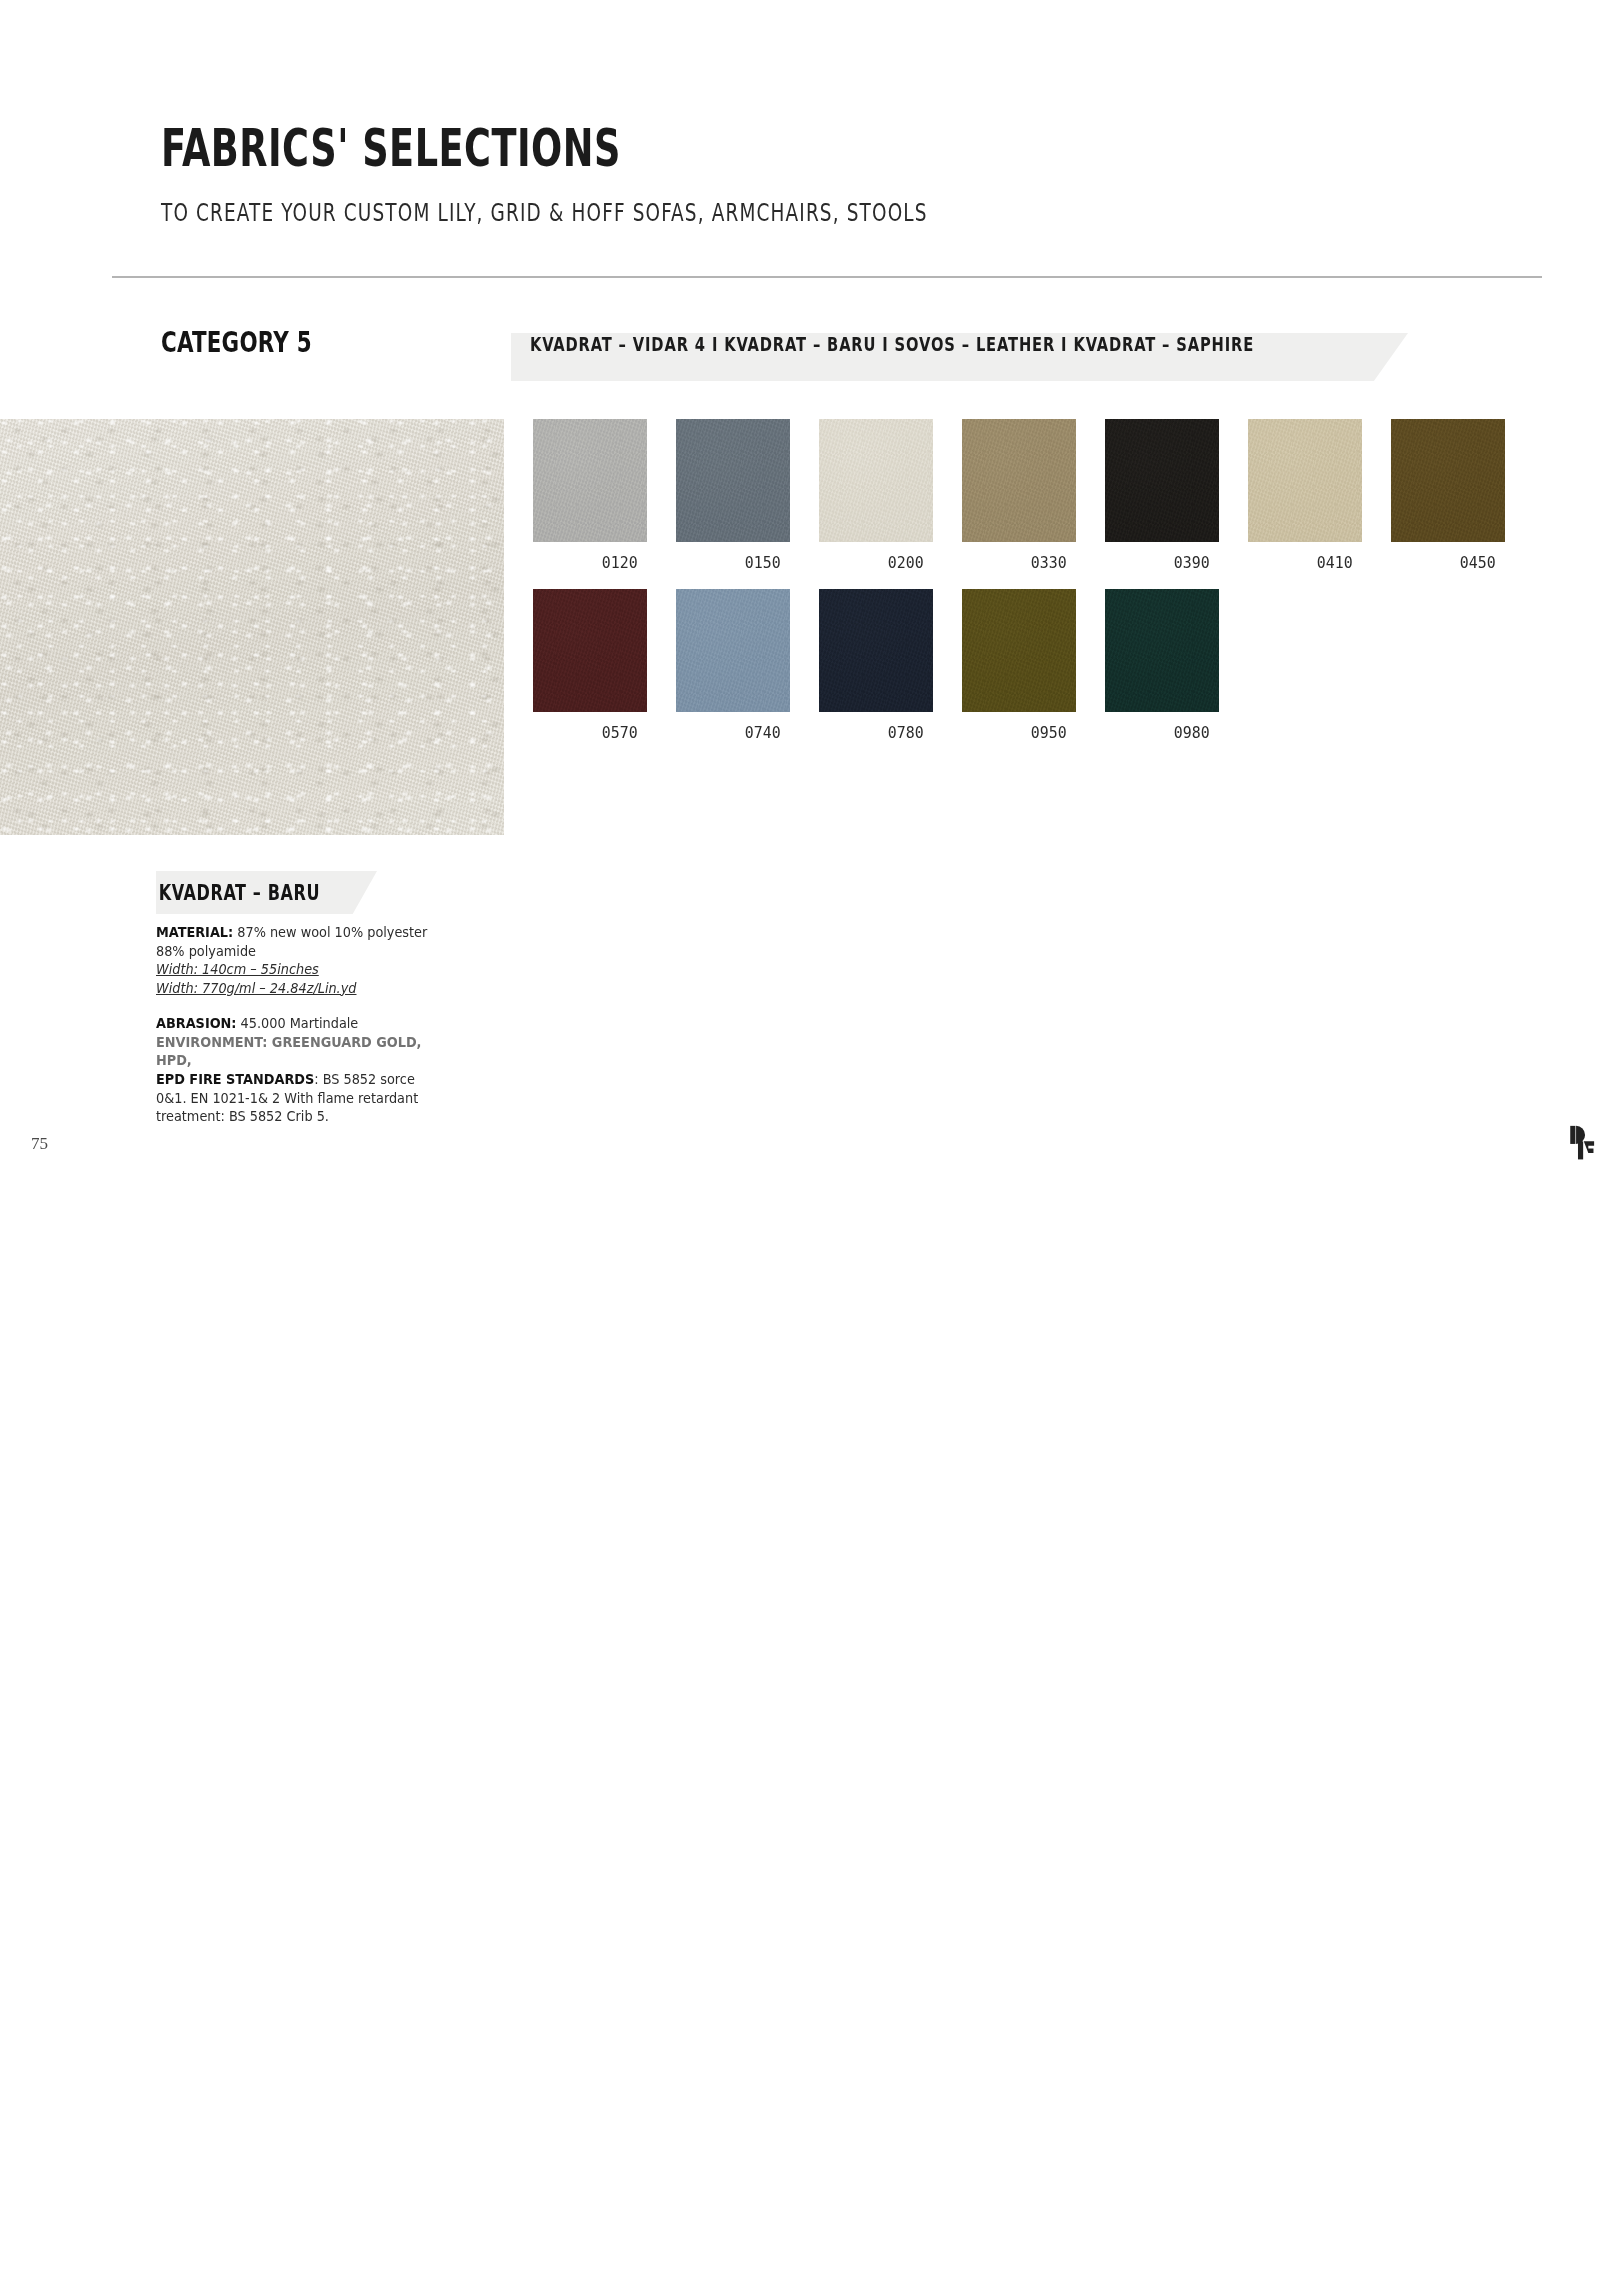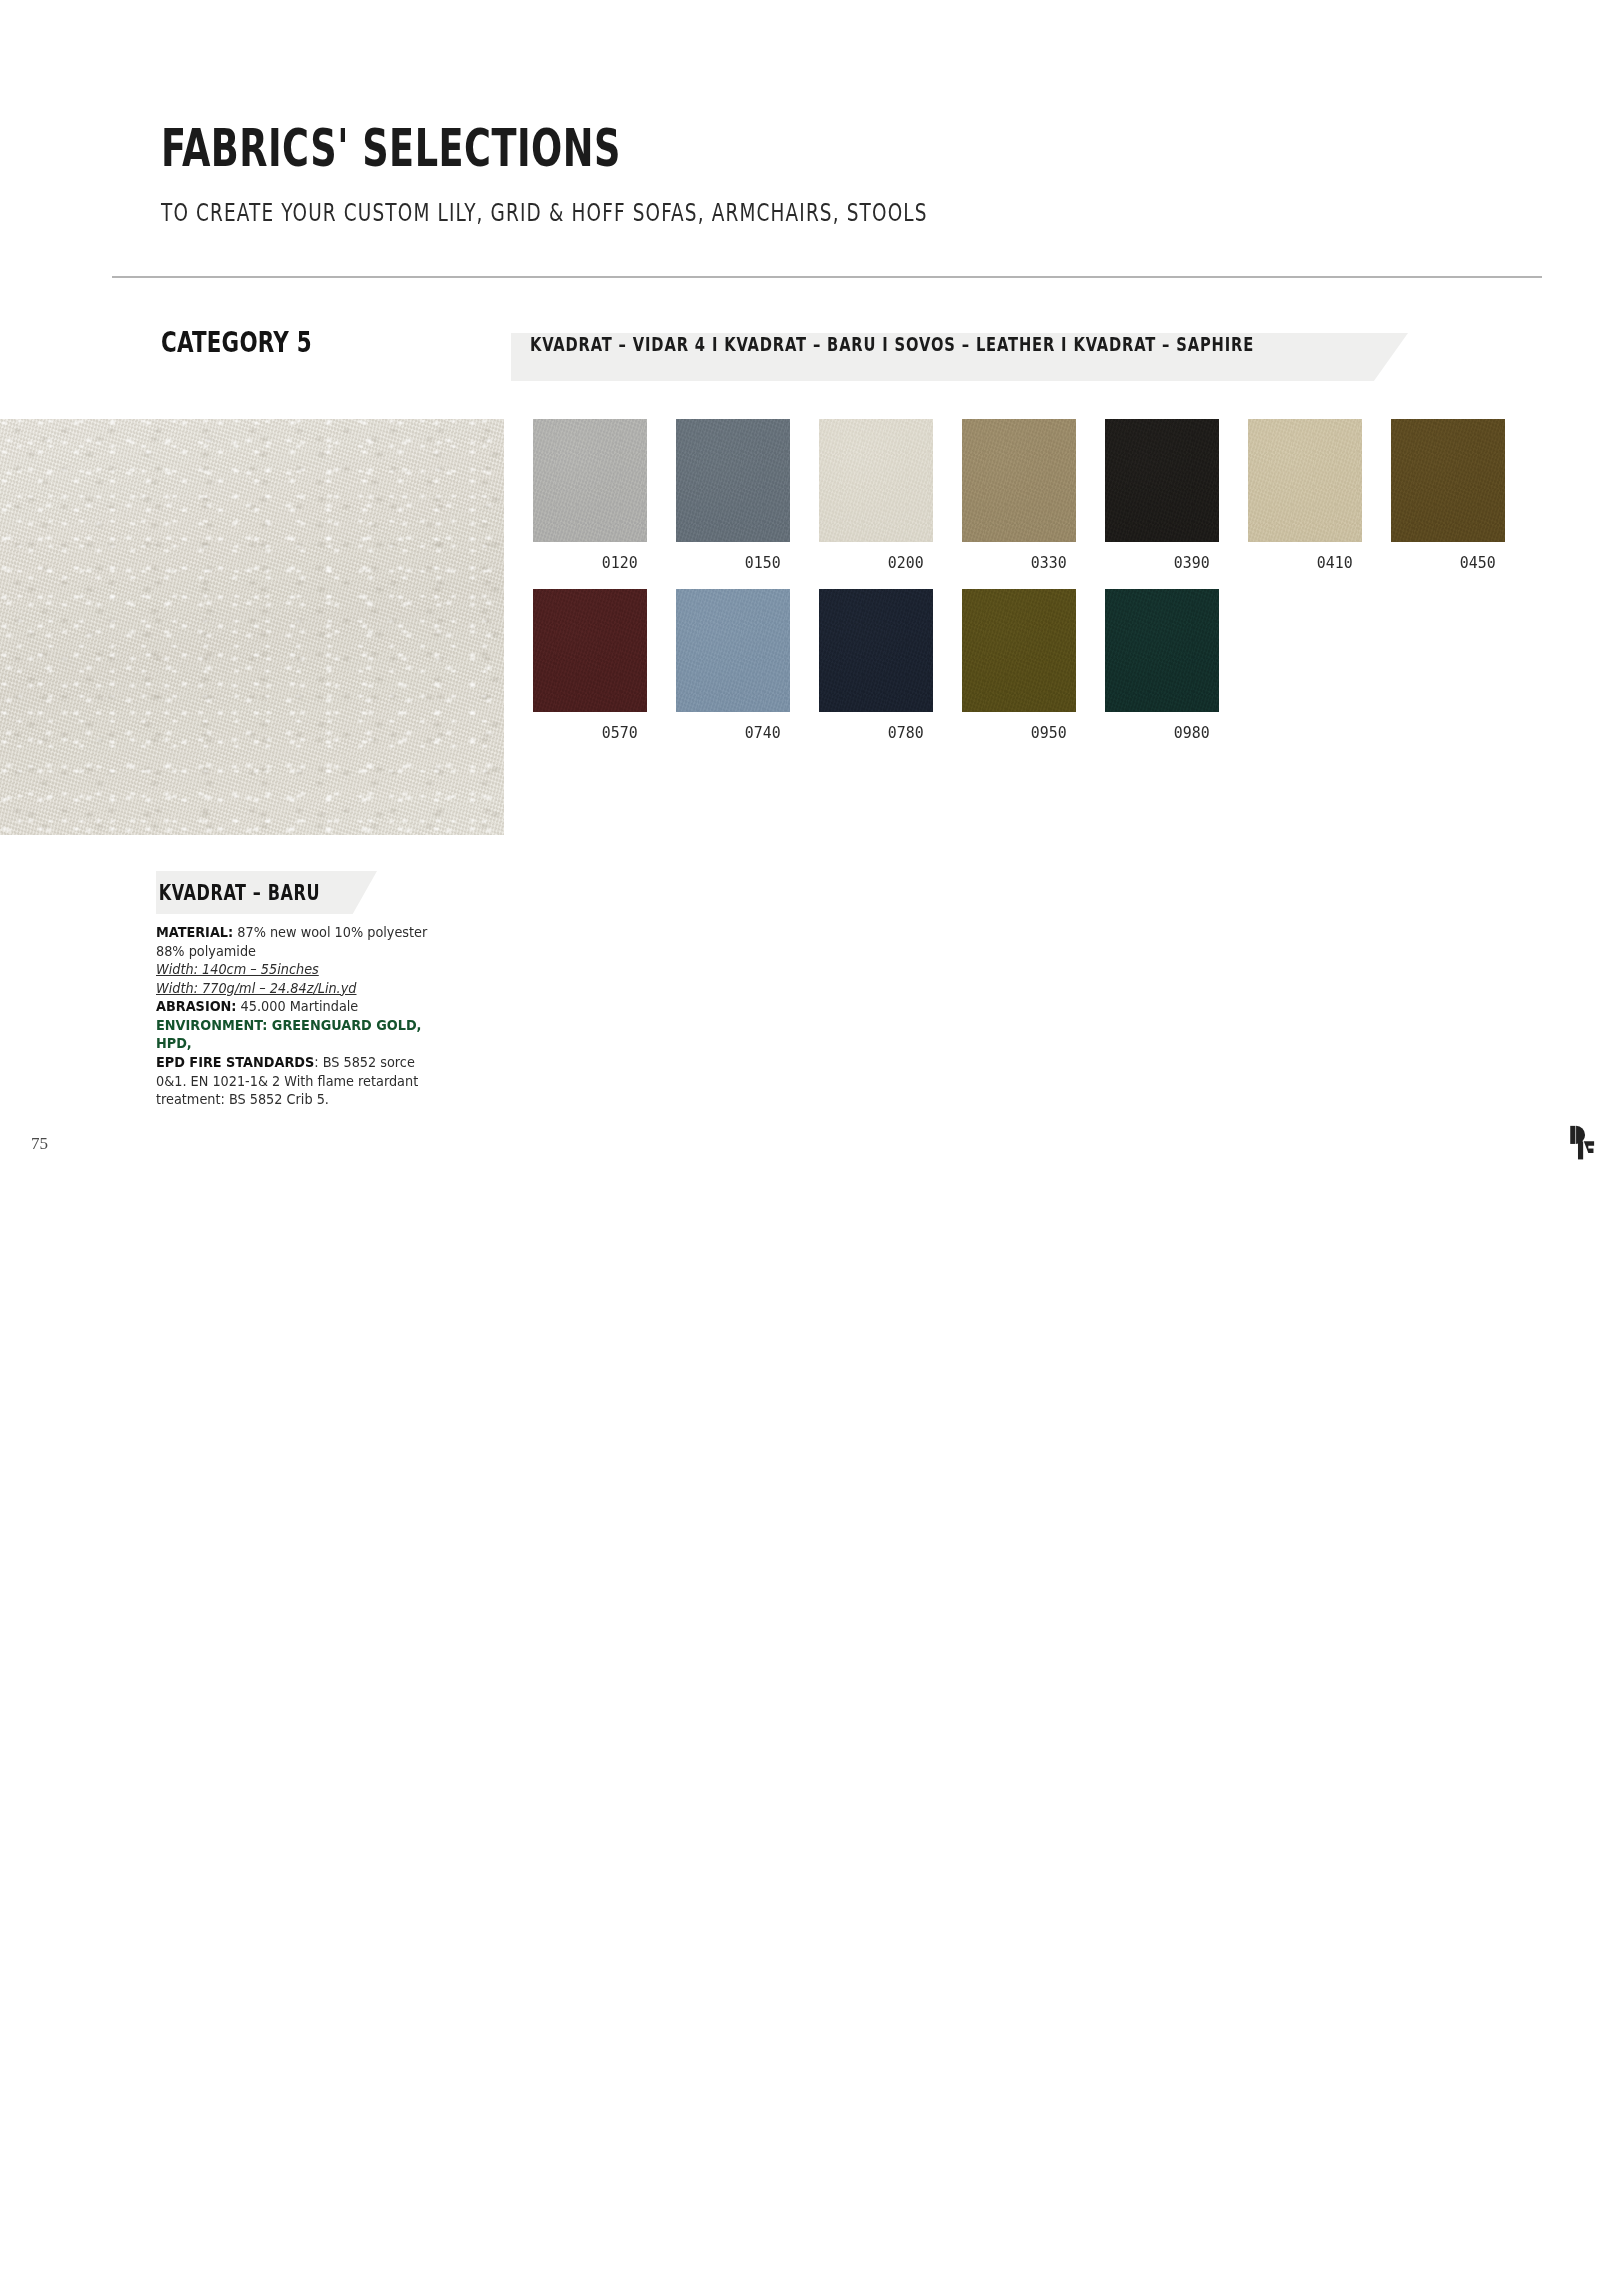--- a/index.html
+++ b/index.html
@@ -186,26 +186,26 @@
   .spec-block {
     position: absolute;
     left: 156px;
     top: 923px;
     width: 299px;
     font-family: "DejaVu Sans Condensed", "Liberation Sans Narrow", "Liberation Sans", sans-serif;
     font-size: 14.3px;
     line-height: 1.30;
     color: #2d2d2d;
   }
-  .spec-group { }
+  .spec-group { margin-bottom: 17px; }
   .spec-group:last-child { margin-bottom: 8px; }
   .spec-line { white-space: normal; }
   .spec-line b { font-weight: 700; color: #121212; }
   .spec-line.italic { font-style: italic; text-decoration: underline; }
-  .spec-line.allbold { font-weight: 700; color: #14532d; }
+  .spec-line.allbold { font-weight: 700; color: #737373; }
 
   
   .page-number {
     position: absolute;
     left: 31px;
     top: 1134px;
     font-family: Liberation Serif, serif;
     font-size: 17px;
     color: #4a4a4a;
   }

